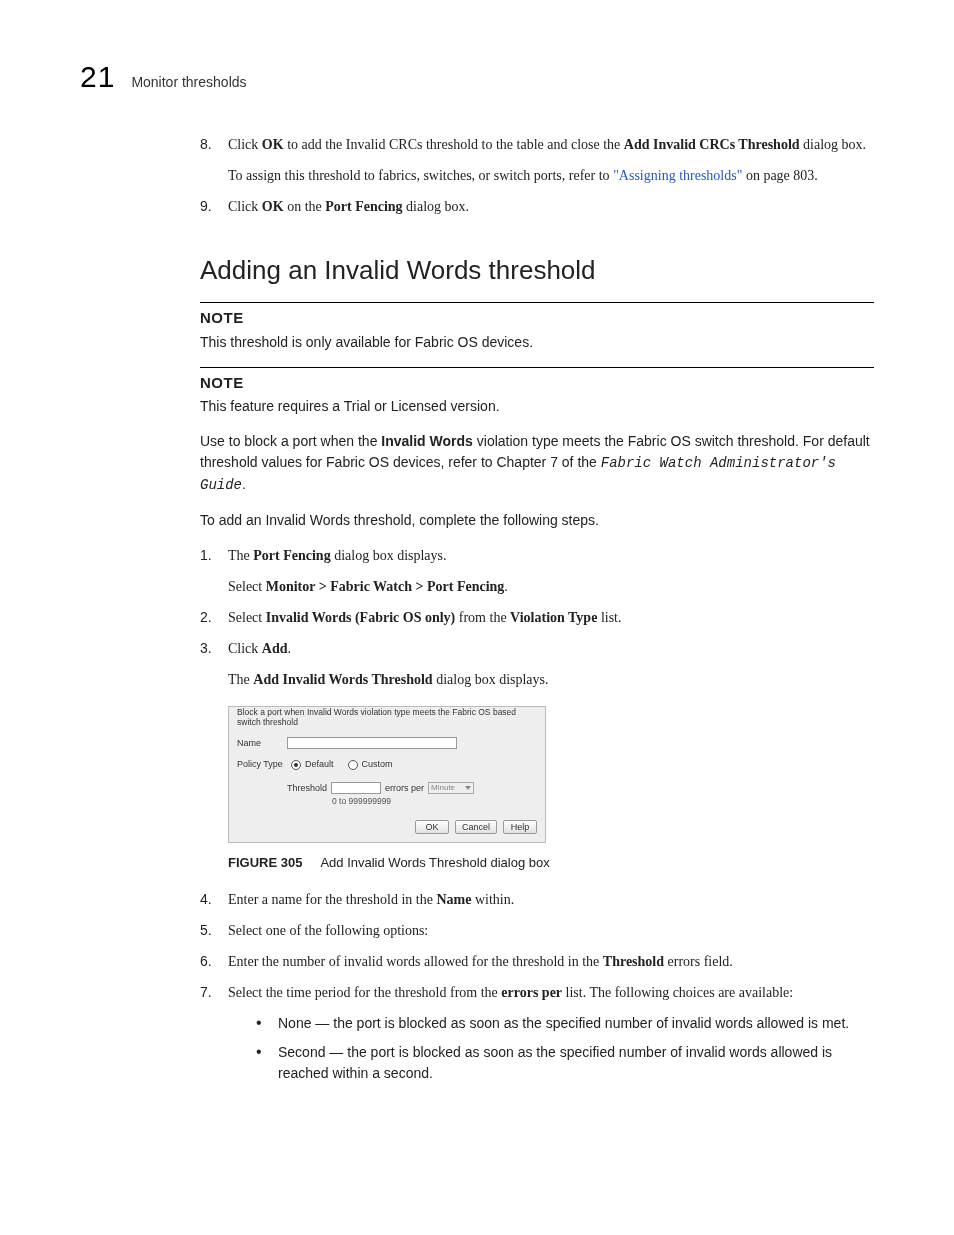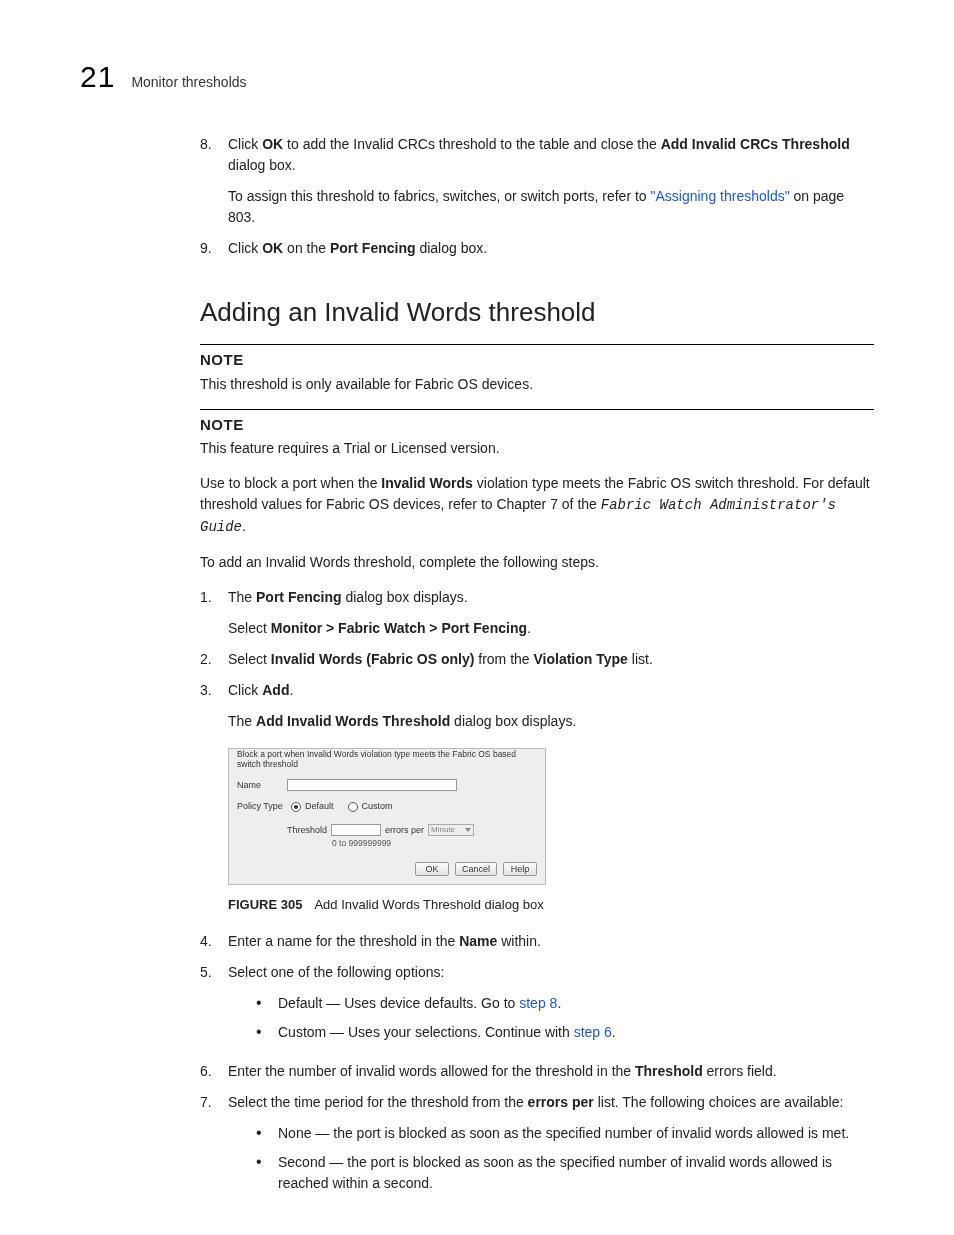--- a/index.html
+++ b/index.html
@@ -43,21 +43,21 @@
   ol.steps > li {
     display: flex;
     margin-bottom: 10px;
   }
   ol.steps > li > .num {
     flex: 0 0 28px;
   }
   ol.steps > li > .body {
     flex: 1;
   }
-  .body p { margin: 0 0 10px 0; }
+  .body p { margin: 0 0 10px 0; font-family: Liberation Serif, serif; }
   .body p:last-child { margin-bottom: 0; }
   .bold { font-weight: bold; }
   .link { color: #2257c5; }
   h2.section {
     font-family: Arial, Helvetica, sans-serif;
     font-weight: normal;
     font-size: 26px;
     margin: 34px 0 12px 0;
     letter-spacing: 0px;
   }
@@ -94,21 +94,21 @@
     font-size: 16px;
     line-height: 1;
     top: 2px;
   }
   .figure-caption {
     margin: 10px 0 16px 28px;
     font-size: 13px;
   }
   .figure-caption .fig-label {
     font-weight: bold;
-    margin-right: 12px;
+    margin-right: 18px;
   }
   .italic { font-style: italic; font-family: Liberation Mono, monospace; }
 
   
   .dialog-wrap {
     margin: 16px 0 6px 28px;
   }
   .dialog {
     width: 300px;
     background: #eeeeee;
@@ -312,28 +312,20 @@
       <li>
         <div class="num">4.</div>
         <div class="body">
           <p><span>Enter a name for the threshold in the </span><span class="bold">Name</span><span> within.</span></p>
         </div>
       </li>
       <li>
         <div class="num">5.</div>
         <div class="body">
           <p>Select one of the following options:</p>
-          <ul class="bullets">
-            <li>
-              <span>Default — Uses device defaults. Go to </span><span class="link">step 8</span><span>.</span>
-            </li>
-            <li>
-              <span>Custom — Uses your selections. Continue with </span><span class="link">step 6</span><span>.</span>
-            </li>
-          </ul>
         </div>
       </li>
       <li>
         <div class="num">6.</div>
         <div class="body">
           <p><span>Enter the number of invalid words allowed for the threshold in the </span><span class="bold">Threshold</span><span> errors field.</span></p>
         </div>
       </li>
       <li>
         <div class="num">7.</div>

